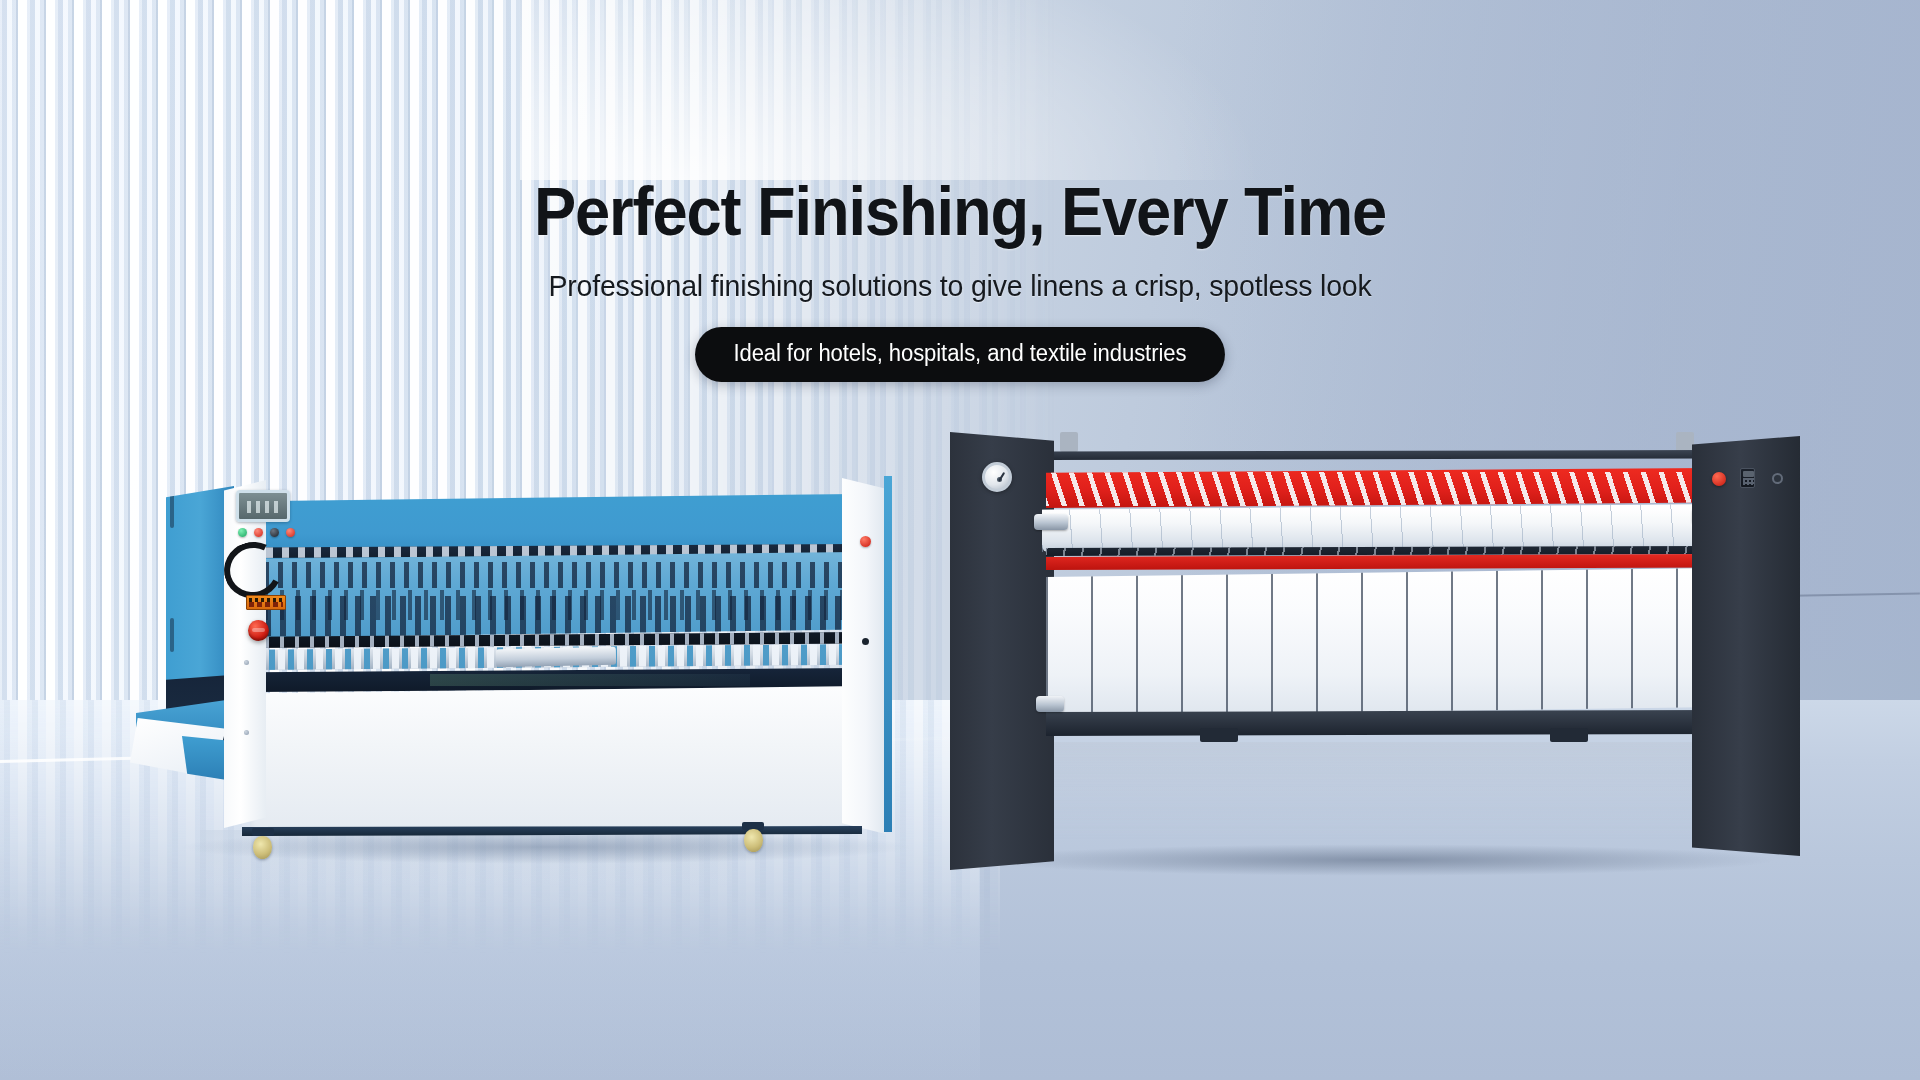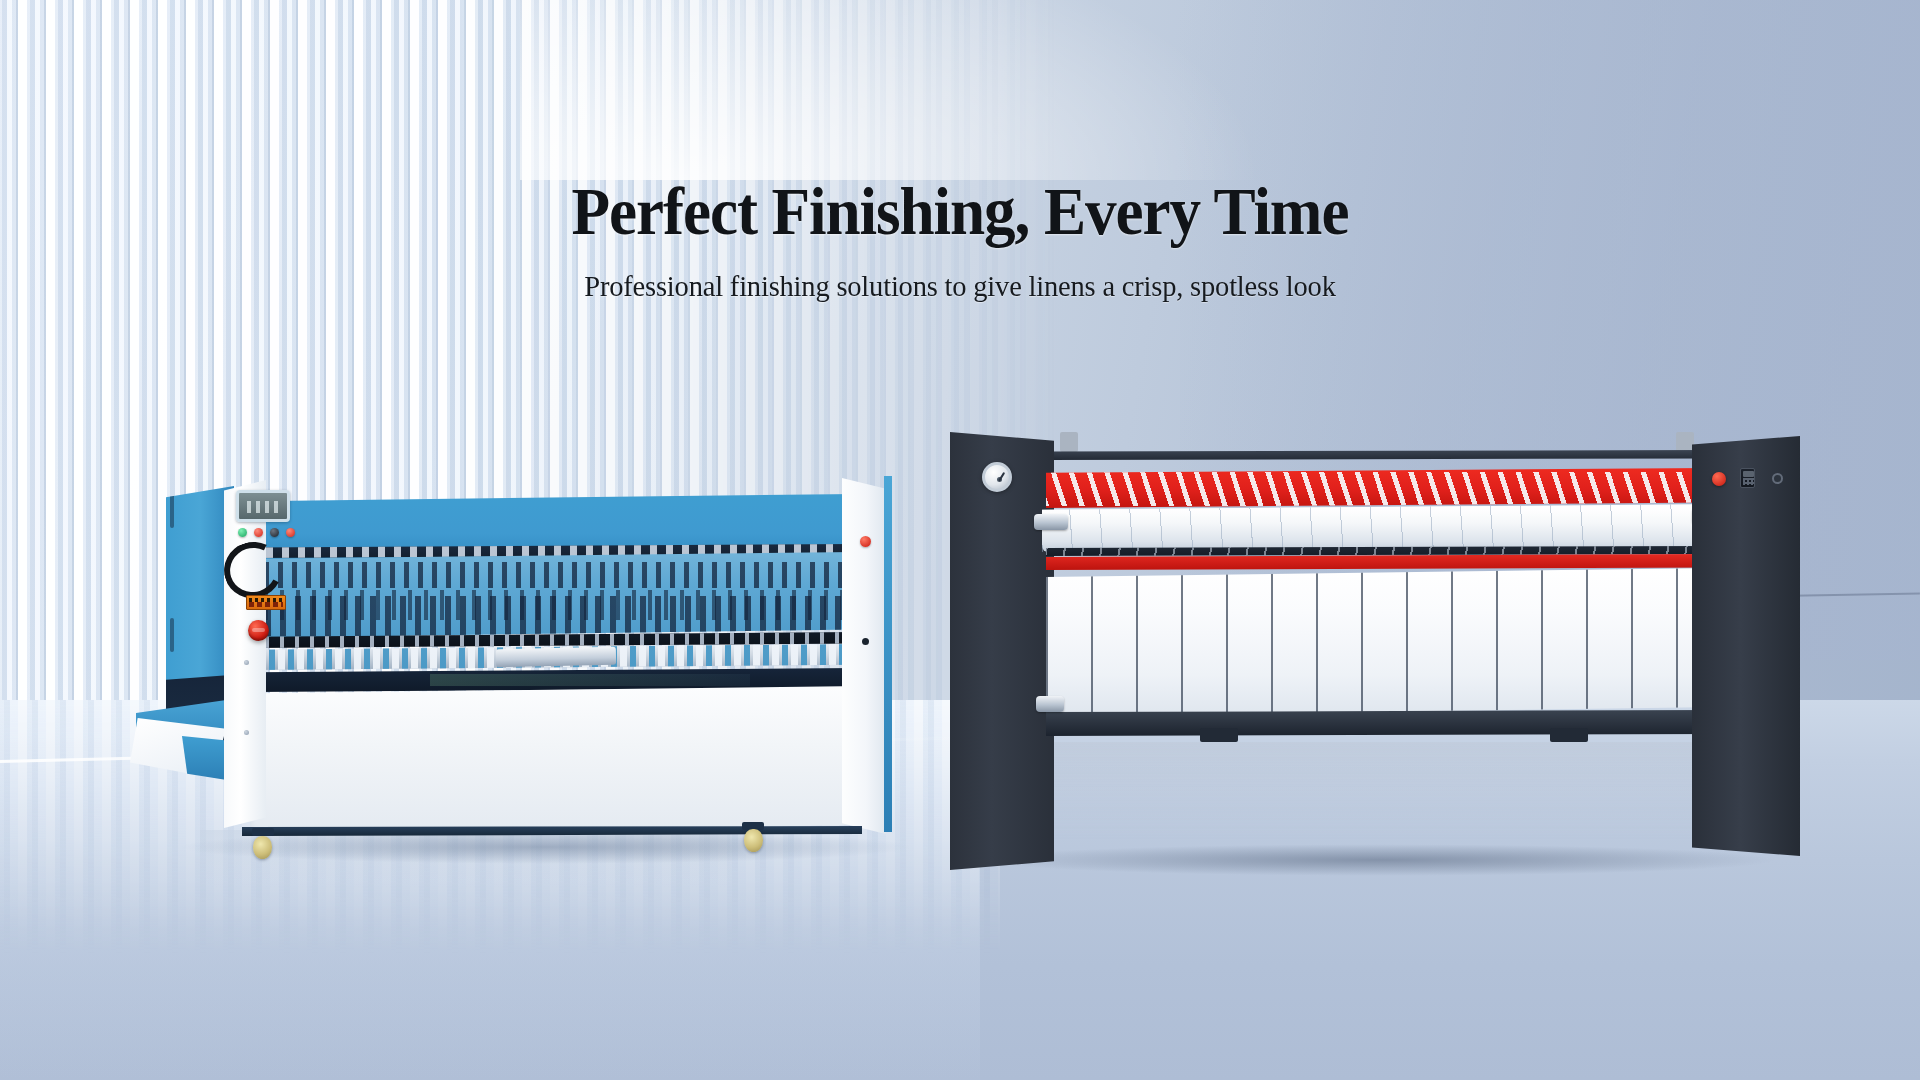--- a/index.html
+++ b/index.html
@@ -74,21 +74,21 @@
     -webkit-mask-image:linear-gradient(180deg,#000 0%, rgba(0,0,0,.55) 38%, rgba(0,0,0,0) 85%);
     mask-image:linear-gradient(180deg,#000 0%, rgba(0,0,0,.55) 38%, rgba(0,0,0,0) 85%);
   }
   .floor-line {
     position:absolute; left:0; top:760px; width:1000px; height:3px;
     background:linear-gradient(90deg, rgba(255,255,255,.9), rgba(255,255,255,.35) 70%, rgba(255,255,255,0));
     transform:rotate(-1.4deg); transform-origin:left center;
   }
 
   
-  .hero-text { position:absolute; left:0; top:176px; width:1920px; text-align:center; z-index:40;font-family:Liberation Serif, serif; }
+  .hero-text { position:absolute; left:0; top:176px; width:1920px; text-align:center; z-index:40; }
   .headline {
     font-size:68px; font-weight:700; color:#111418; letter-spacing:-1.2px;
     line-height:1.04; font-stretch:condensed;
     transform:scaleX(.93); transform-origin:center;
     text-shadow:0 1px 2px rgba(255,255,255,.55);
   }
   .subhead {
     margin-top:22px; font-size:30px; font-weight:400; color:#161a1f;
     letter-spacing:-.2px; transform:scaleX(.95); transform-origin:center;
     text-shadow:0 1px 1px rgba(255,255,255,.45);
@@ -445,20 +445,23 @@
   <div class="ceiling-arc"></div>
 
   <div class="floor"></div>
   <div class="floor-left-gloss"></div>
   <div class="floor-fin-reflect"></div>
   <div class="floor-line"></div>
 
   <div class="hero-text">
     <div class="headline">Perfect Finishing, Every Time</div>
     <div class="subhead">Professional finishing solutions to give linens a crisp, spotless look</div>
+    <div class="badge-row">
+      <span class="badge">Ideal for hotels, hospitals, and textile industries</span>
+    </div>
   </div>
 
   <div class="fd-refl"></div>
   <div class="folder">
     <div class="fd-shadow"></div>
     <div class="fd-body">
 
       <div class="fd-hood"></div>
       <div class="fd-topband"></div>
       <div class="fd-perf"></div>

